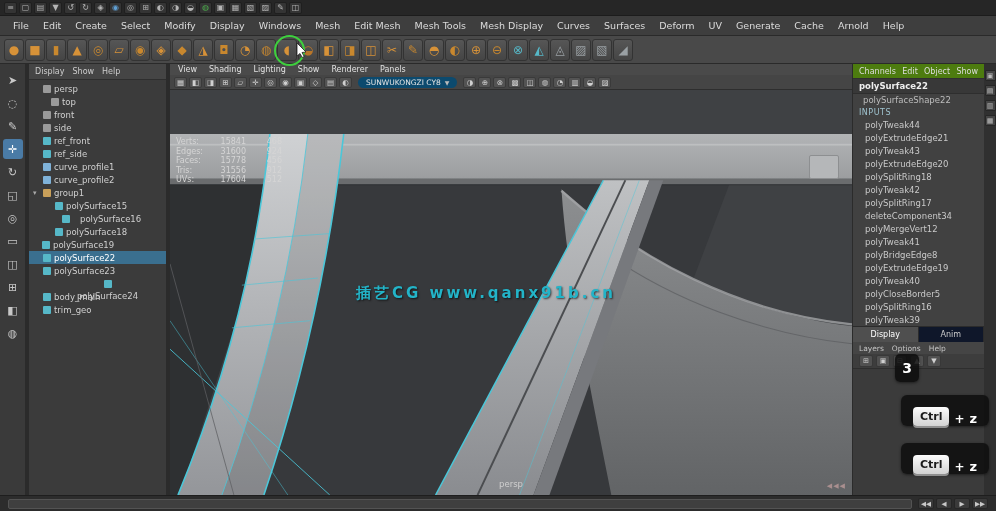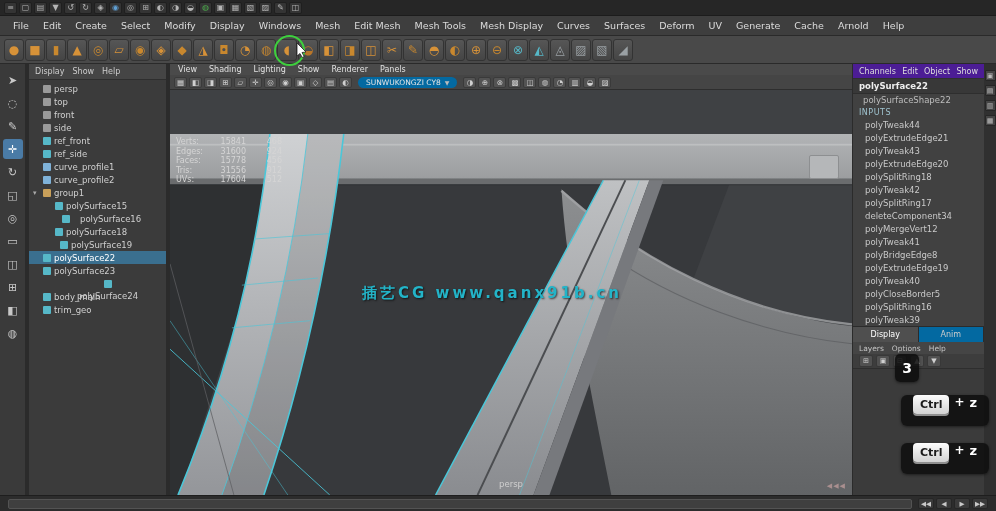--- a/index.html
+++ b/index.html
@@ -52,52 +52,52 @@
 
   
   .viewport{flex:1;display:flex;flex-direction:column;min-width:0;background:#3f4144;}
   .vp-menus{height:11px;display:flex;gap:12px;align-items:center;padding:0 8px;font-size:8px;
             color:#e0e0e0;background:#4a4a4a;flex:none;}
   .vp-iconbar{height:14px;display:flex;gap:2px;align-items:center;padding:0 4px;background:#454545;
               border-bottom:1px solid #2e2e2e;flex:none;}
   .vp-icon{width:13px;height:11px;display:flex;align-items:center;justify-content:center;
            font-size:7.5px;color:#d0d0d0;background:#535353;border:1px solid #3a3a3a;border-radius:2px;
            box-sizing:border-box;flex:none;}
-  .vp-pill{height:11px;display:flex;align-items:center;gap:4px;padding:0 8px;background:#0369a1;
+  .vp-pill{height:11px;display:flex;align-items:center;gap:4px;padding:0 8px;background:#0c4a6e;
            border-radius:6px;font-size:7.5px;color:#e6e6e6;margin:0 4px;white-space:nowrap;}
   .vp-pill .caret{font-size:6px;color:#bbb;}
   .vp-canvas{flex:1;position:relative;overflow:hidden;margin-top:44px;}
   svg.scene{position:absolute;inset:0;width:100%;height:100%;}
   .hud{position:absolute;left:6px;top:3px;font-size:8px;color:#d5d5d5;line-height:9.5px;}
   .hud-row{display:flex;}
   .hud-label{width:34px;}
   .hud-v{width:36px;text-align:right;}
-  .watermark{position:absolute;left:192px;top:150px;font-size:15px;font-weight:bold;letter-spacing:3px;
+  .watermark{position:absolute;left:186px;top:150px;font-size:15px;font-weight:bold;letter-spacing:3px;
              color:#23b4c8;text-shadow:1px 1px 2px rgba(0,0,0,.65);white-space:nowrap;}
   .inview-btn{position:absolute;left:639px;top:21px;width:28px;height:22px;background:#b5b7b9;
               border:1px solid #8d8f91;border-radius:2px;}
   .persp-label{position:absolute;left:50%;bottom:6px;transform:translateX(-50%);font-size:8.5px;color:#cfcfcf;}
   .corner-marks{position:absolute;right:6px;bottom:5px;font-size:7px;color:#a98f8f;letter-spacing:1px;}
 
   
   .channelbox{width:132px;background:#414141;display:flex;flex-direction:column;
               border-left:1px solid #2b2b2b;box-sizing:border-box;flex:none;font-size:8.5px;}
   .cb-menus{height:14px;display:flex;justify-content:space-between;align-items:center;padding:0 6px;
-            background:#4c1d95;font-size:8px;color:#ddd;border-bottom:1px solid #303030;flex:none;}
+            background:#4d7c0f;font-size:8px;color:#ddd;border-bottom:1px solid #303030;flex:none;}
   .cb-object{height:14px;display:flex;align-items:center;padding:0 6px;color:#eee;background:#383838;
              border-bottom:1px solid #2e2e2e;font-weight:bold;flex:none;}
   .cb-shape{height:12px;display:flex;align-items:center;padding:0 10px;color:#bcbcbc;flex:none;}
   .cb-inputs{height:12px;display:flex;align-items:center;padding:0 6px;color:#9fc3cf;
              letter-spacing:.5px;font-size:8px;flex:none;}
   .cb-rows{flex:none;}
   .cb-row{height:13px;display:flex;align-items:center;padding:0 12px;color:#c9c9c9;white-space:nowrap;}
   .layer-editor{border-top:1px solid #2b2b2b;background:#3d3d3d;flex:none;}
   .le-tabs{display:flex;height:15px;}
   .le-tab{flex:1;display:flex;align-items:center;justify-content:center;font-size:8px;color:#ccc;
-          background:#0369a1;border-right:1px solid #2b2b2b;}
+          background:#0f172a;border-right:1px solid #2b2b2b;}
   .le-tab.selected{background:#4f4f4f;color:#fff;}
   .le-menus{height:12px;display:flex;gap:8px;align-items:center;padding:0 6px;font-size:7.5px;
             color:#c5c5c5;background:#454545;}
   .le-icons{height:14px;display:flex;gap:3px;align-items:center;padding:0 6px;background:#3d3d3d;
             border-bottom:1px solid #2e2e2e;}
   .le-icon{width:12px;height:10px;display:flex;align-items:center;justify-content:center;font-size:7px;
            color:#cfcfcf;background:#515151;border:1px solid #383838;border-radius:2px;}
   .cb-filler{flex:1;background:#3b3b3b;}
 
   
@@ -114,21 +114,21 @@
   .tr-btn{min-width:16px;height:11px;display:flex;align-items:center;justify-content:center;
           font-size:6.5px;color:#c8c8c8;background:#3a3a3a;border:1px solid #262626;border-radius:2px;
           padding:0 2px;box-sizing:border-box;}
 
   
   .key-single{position:absolute;left:895px;top:354px;width:24px;height:28px;background:rgba(12,12,12,.85);
               border-radius:5px;display:flex;align-items:center;justify-content:center;color:#fff;
               font-size:14px;font-weight:bold;z-index:90;box-shadow:0 1px 3px rgba(0,0,0,.5);}
   .key-combos{position:absolute;left:901px;top:395px;display:flex;flex-direction:column;gap:17px;z-index:90;}
   .key-combo{width:88px;height:31px;background:rgba(12,12,12,.82);border-radius:6px;display:flex;
-             align-items:flex-start;justify-content:center;gap:5px;box-shadow:0 1px 3px rgba(0,0,0,.5);}
+             align-items:flex-end;justify-content:center;gap:5px;box-shadow:0 1px 3px rgba(0,0,0,.5);}
   .keycap{background:linear-gradient(#fdfdfd,#d2d2d2);color:#1a1a1a;font-weight:bold;font-size:11px;
           padding:3px 7px;border-radius:4px;box-shadow:0 2px 0 #8f8f8f;}
   .key-plus{color:#fff;font-size:12px;font-weight:bold;}
   .key-letter{color:#fff;font-size:13px;font-weight:bold;}
 </style>
 </head>
 <body>
 
 <div id="app">
 
@@ -328,21 +328,21 @@
           <span>Help</span>
         </div>
       <div class="ol-list">
 
           <div class="ol-row" style="padding-left: 4px; --icon-color: #9a9a9a;">
             <span class="ol-arrow"></span>
             <span class="ol-icon"></span>
             <span>persp</span>
           </div>
 
-          <div class="ol-row" style="padding-left: 4px; --icon-color: #9a9a9a;">
+          <div class="ol-row" style="padding-left: 12px; --icon-color: #9a9a9a;">
             <span class="ol-arrow"></span>
             <span class="ol-icon"></span>
             <span>top</span>
           </div>
 
           <div class="ol-row" style="padding-left: 4px; --icon-color: #9a9a9a;">
             <span class="ol-arrow"></span>
             <span class="ol-icon"></span>
             <span>front</span>
           </div>
@@ -394,21 +394,21 @@
             <span class="ol-icon"></span>
             <span>polySurface16</span>
           </div>
 
           <div class="ol-row" style="padding-left: 16px; --icon-color: #56b8c8;">
             <span class="ol-arrow"></span>
             <span class="ol-icon"></span>
             <span>polySurface18</span>
           </div>
 
-          <div class="ol-row" style="padding-left: 3px; margin-left: 18px; --icon-color: #56b8c8;">
+          <div class="ol-row" style="padding-left: 3px; --icon-color: #56b8c8;">
             <span class="ol-arrow"></span>
             <span class="ol-icon"></span>
             <span>polySurface19</span>
           </div>
 
           <div class="ol-row selected" style="padding-left: 4px; --icon-color: #56b8c8;">
             <span class="ol-arrow"></span>
             <span class="ol-icon"></span>
             <span>polySurface22</span>
           </div>

